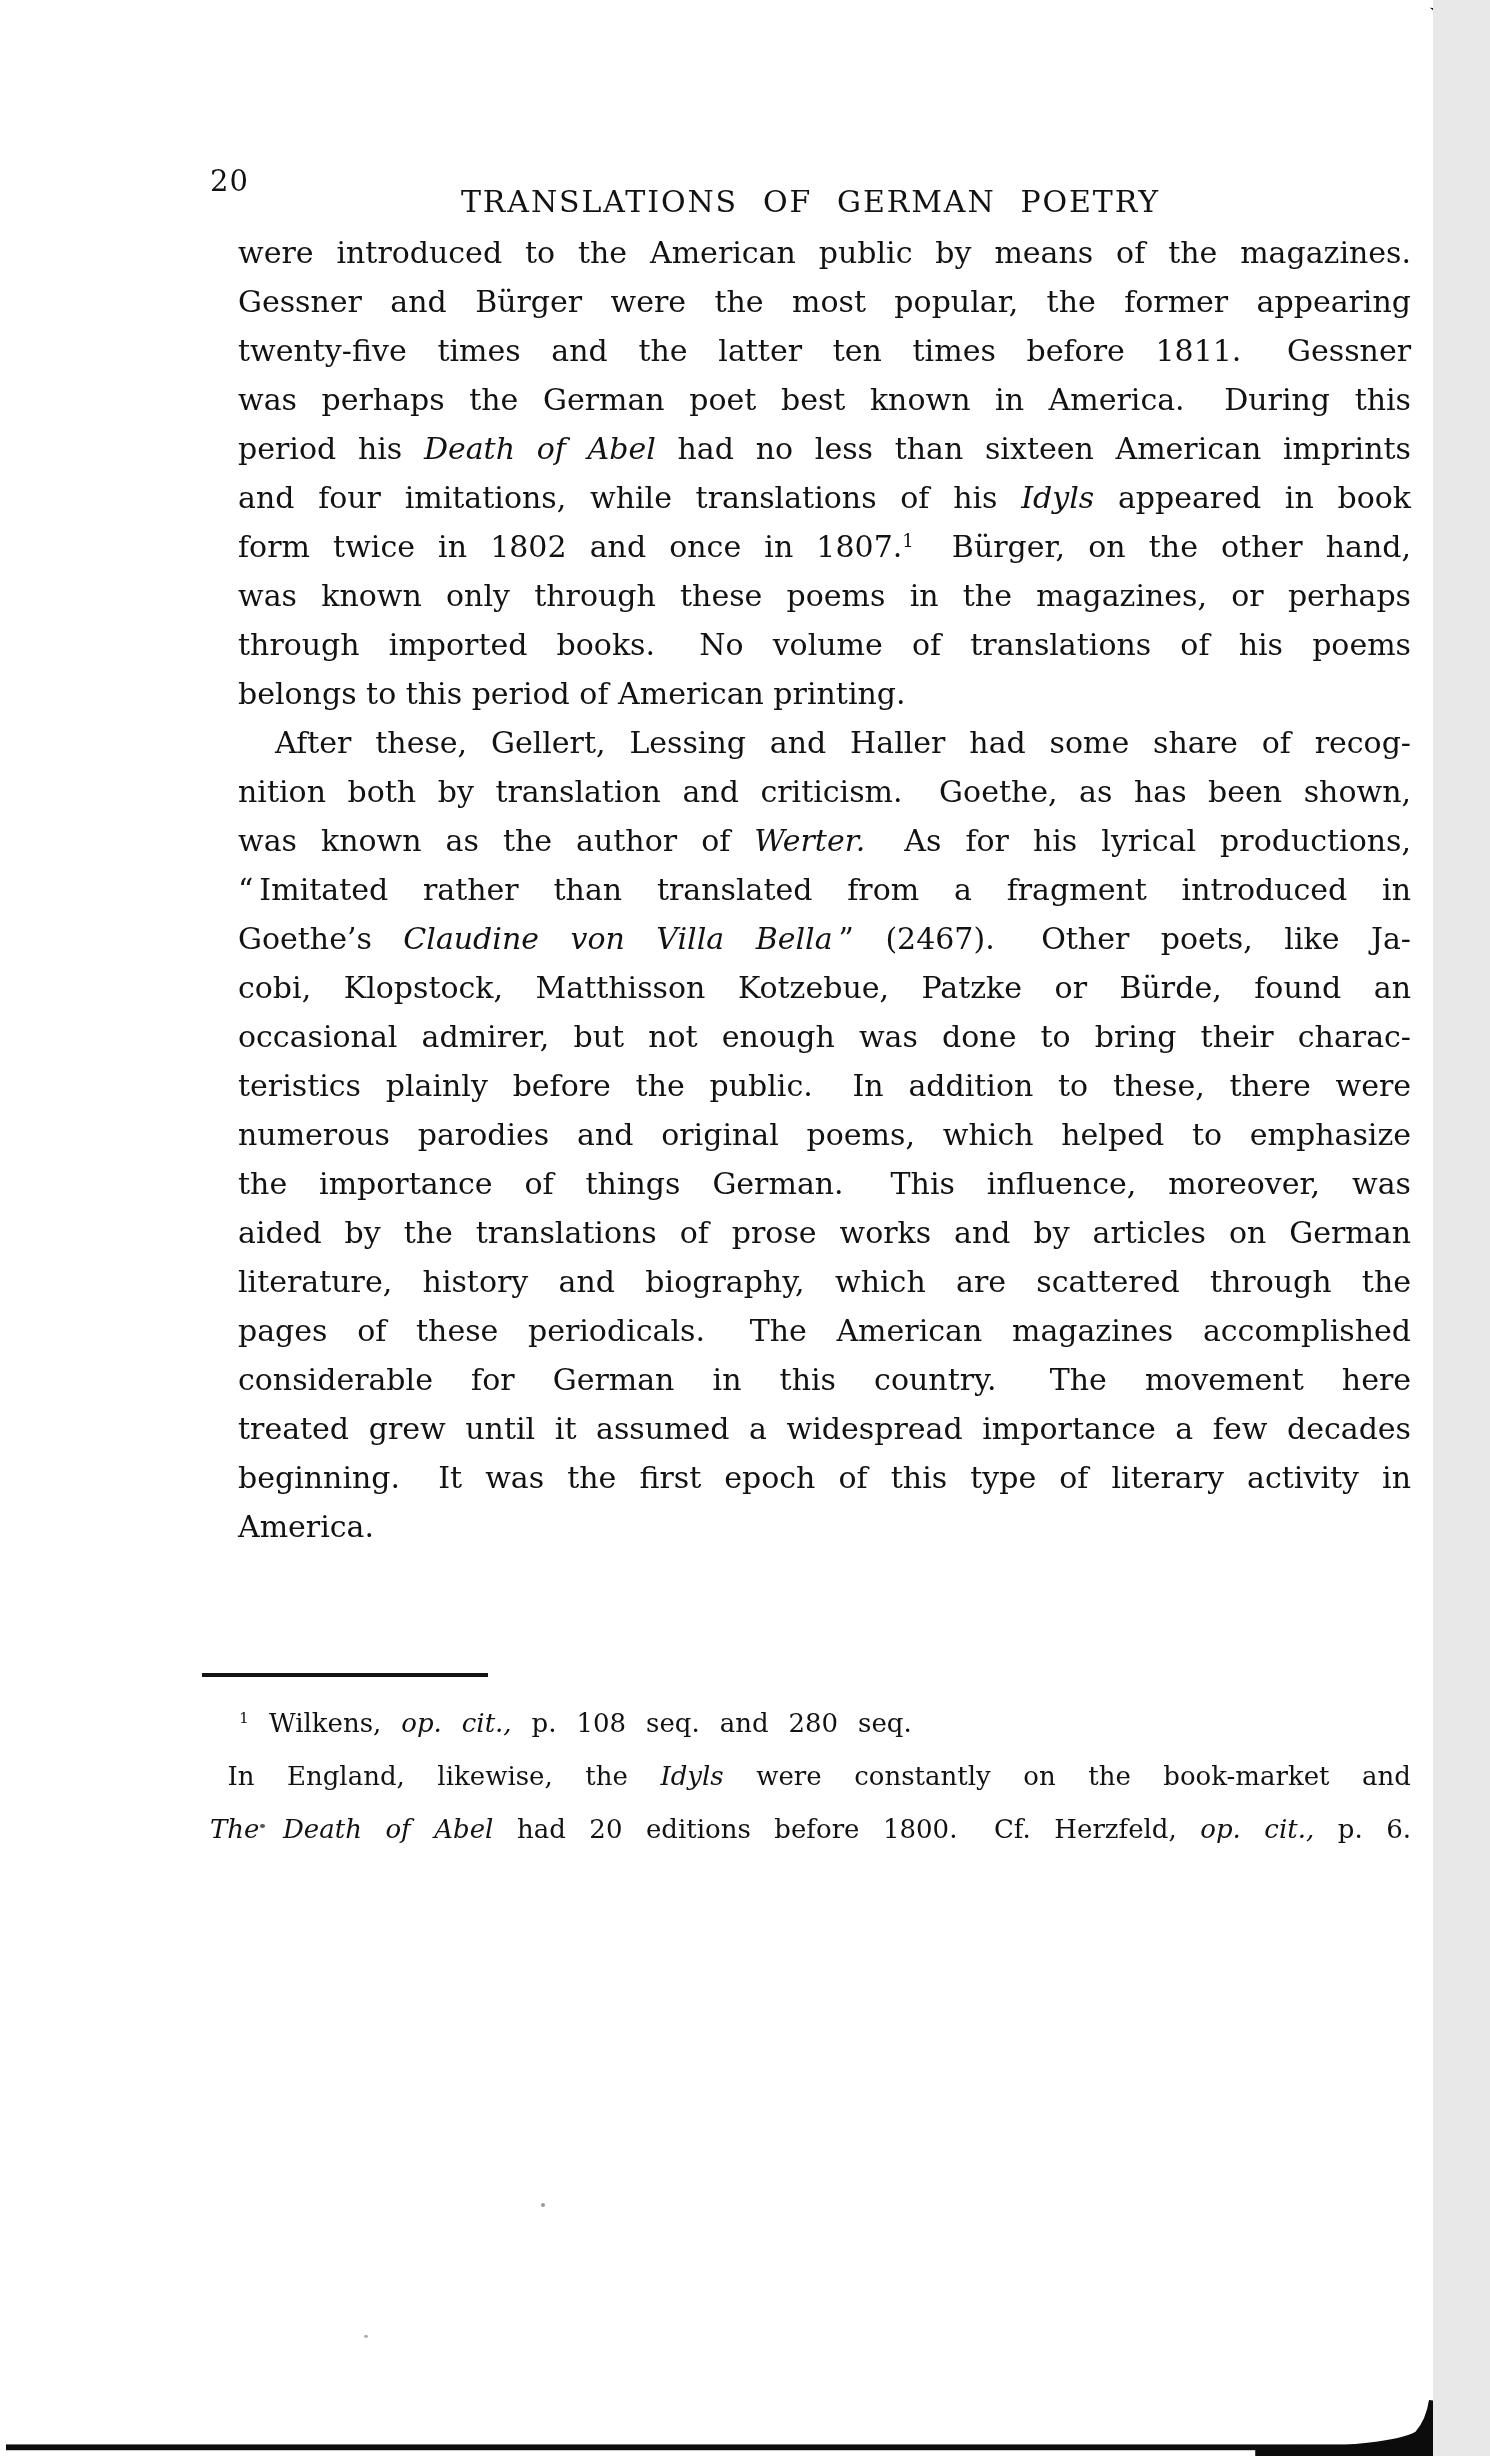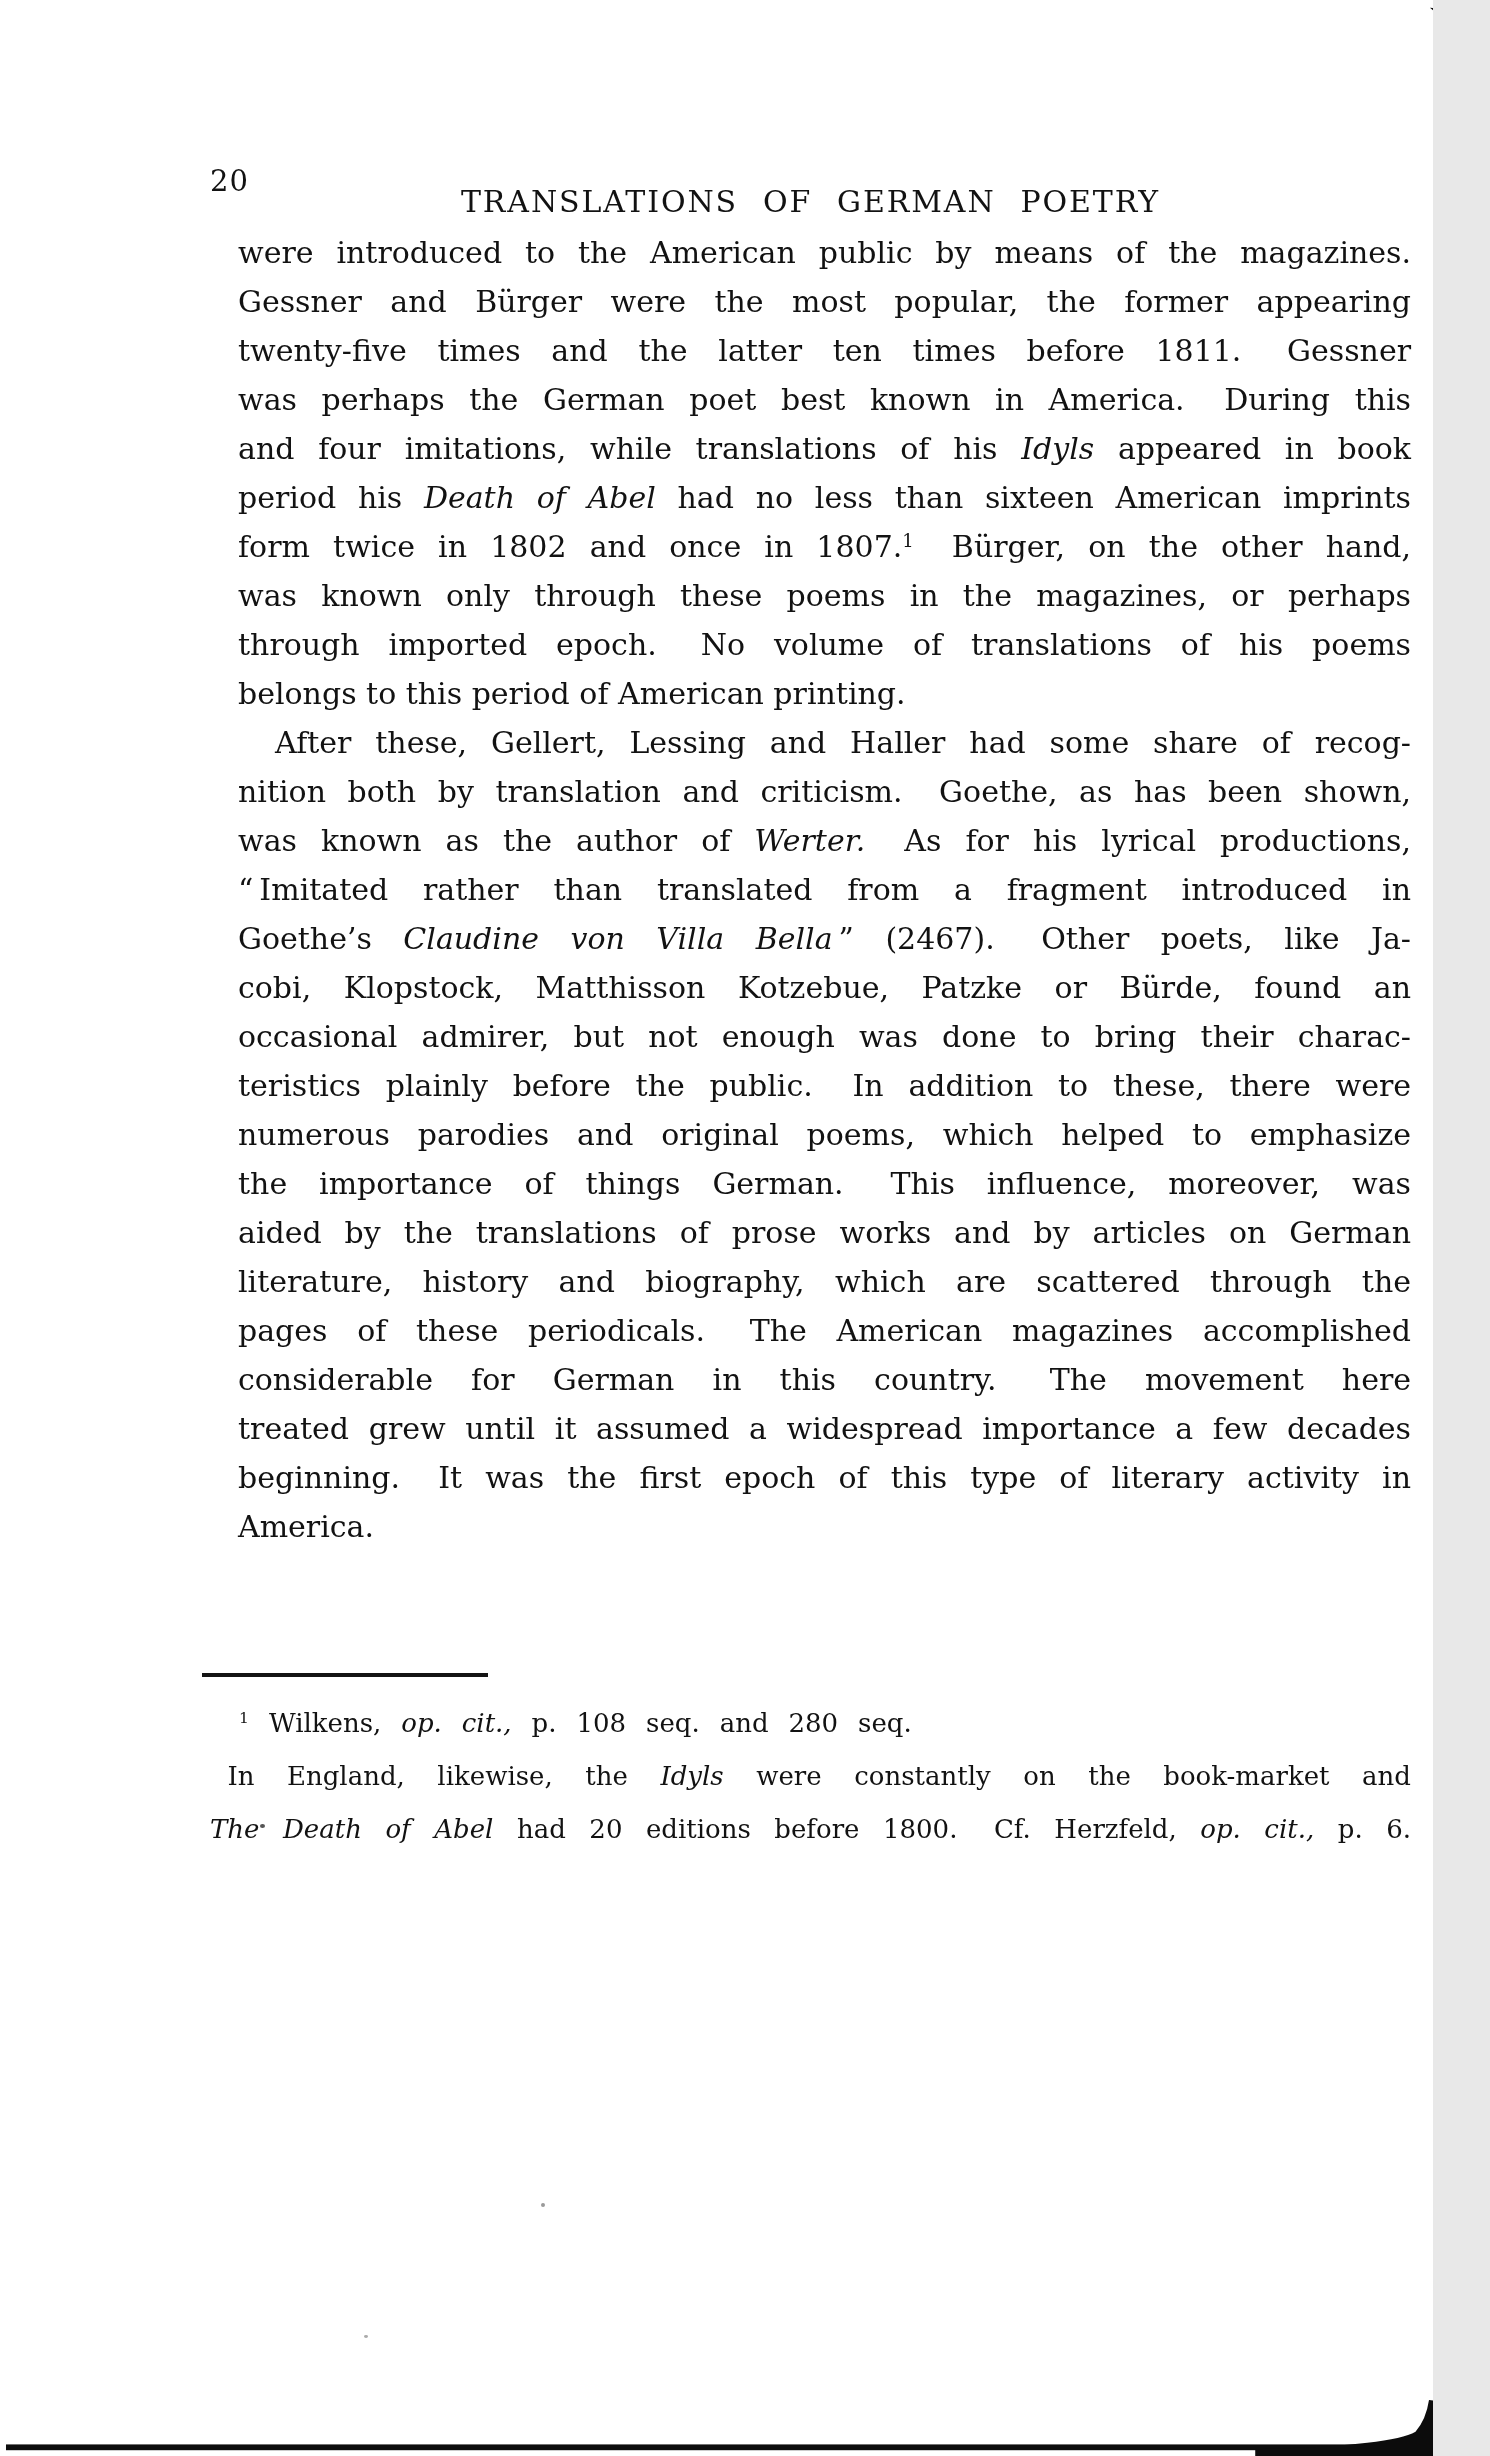--- a/index.html
+++ b/index.html
@@ -50,25 +50,25 @@
   <div class="header">
     <span class="pagenum">20</span>
     <div class="title">TRANSLATIONS OF GERMAN POETRY</div>
   </div>
 
   <div class="bodytext" id="body-text">
       <div class="line"><span>were introduced to the American public by means of the magazines.</span></div>
       <div class="line"><span>Gessner and Bürger were the most popular, the former appearing</span></div>
       <div class="line"><span>twenty-five times and the latter ten times before 1811.  Gessner</span></div>
       <div class="line"><span>was perhaps the German poet best known in America.  During this</span></div>
+      <div class="line"><span>period his </span><span class="it">Death of Abel</span><span> had no less than sixteen American imprints</span></div>
       <div class="line"><span>and four imitations, while translations of his </span><span class="it">Idyls</span><span> appeared in book</span></div>
-      <div class="line"><span>period his </span><span class="it">Death of Abel</span><span> had no less than sixteen American imprints</span></div>
       <div class="line"><span>form twice in 1802 and once in 1807.</span><sup>1</sup><span>  Bürger, on the other hand,</span></div>
       <div class="line"><span>was known only through these poems in the magazines, or perhaps</span></div>
-      <div class="line"><span>through imported epoch.  No volume of translations of his poems</span></div>
+      <div class="line"><span>through imported books.  No volume of translations of his poems</span></div>
       <div class="line nj"><span>belongs to this period of American printing.</span></div>
       <div class="line" style="padding-left: 37px;"><span>After these, Gellert, Lessing and Haller had some share of recog-</span></div>
       <div class="line"><span>nition both by translation and criticism.  Goethe, as has been shown,</span></div>
       <div class="line"><span>was known as the author of </span><span class="it">Werter.</span><span>  As for his lyrical productions,</span></div>
       <div class="line"><span>“ Imitated rather than translated from a fragment introduced in</span></div>
       <div class="line"><span>Goethe’s </span><span class="it">Claudine von Villa Bella</span><span> ” (2467).  Other poets, like Ja-</span></div>
       <div class="line"><span>cobi, Klopstock, Matthisson Kotzebue, Patzke or Bürde, found an</span></div>
       <div class="line"><span>occasional admirer, but not enough was done to bring their charac-</span></div>
       <div class="line"><span>teristics plainly before the public.  In addition to these, there were</span></div>
       <div class="line"><span>numerous parodies and original poems, which helped to emphasize</span></div>

